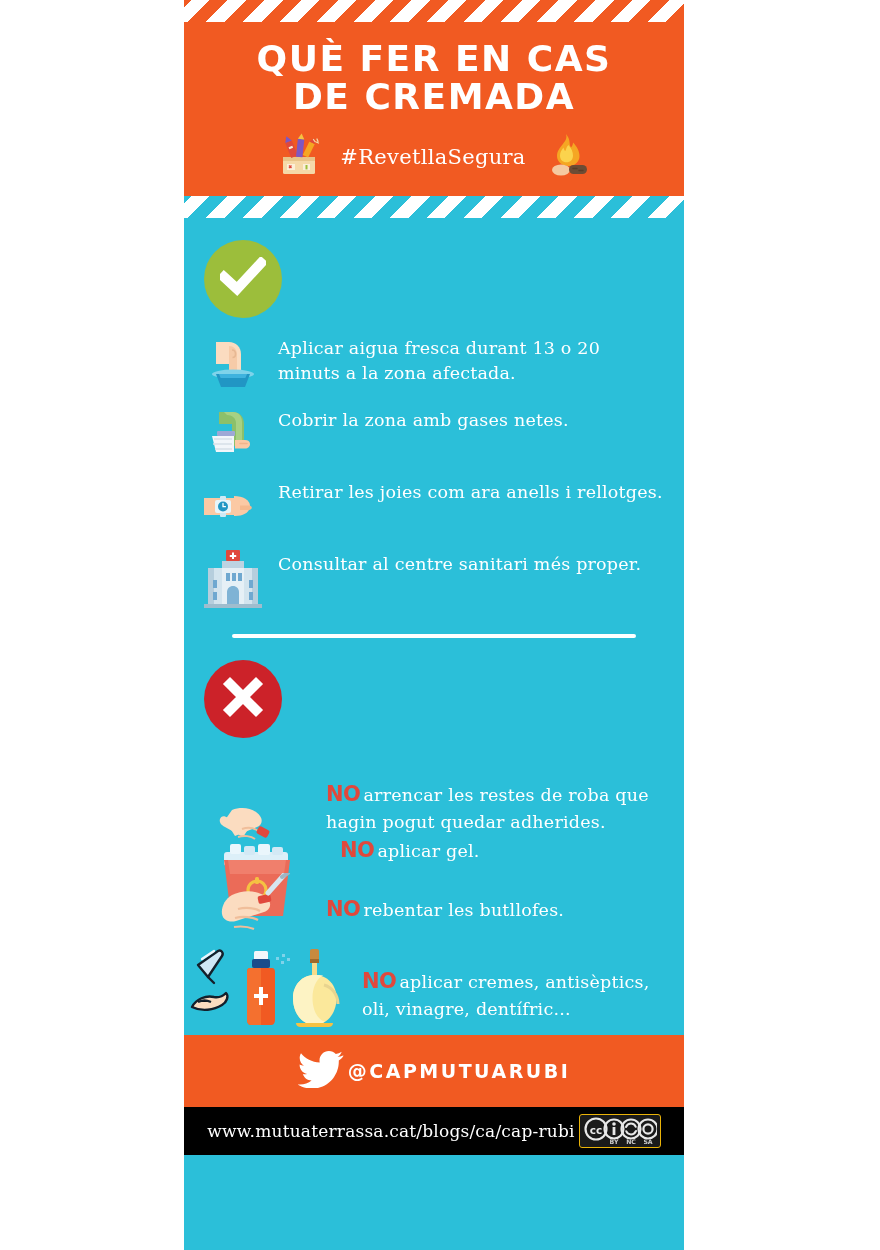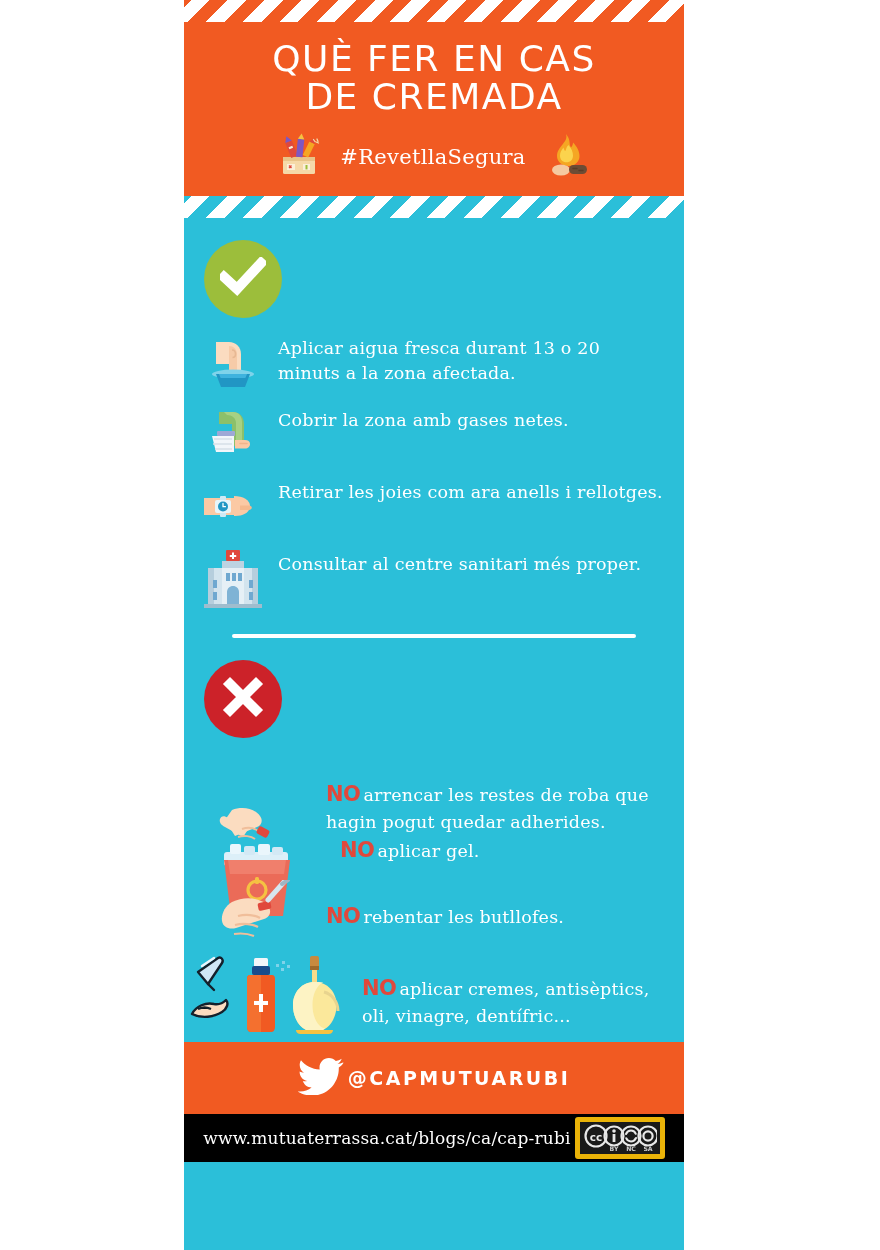--- a/index.html
+++ b/index.html
@@ -29,21 +29,21 @@
 
   
   .header {
     background: #F15A22;
     padding: 18px 22px 14px;
     text-align: center;
   }
   .title {
     color: #ffffff;
     font-family: "DejaVu Sans", sans-serif;
-    font-weight: normal;
+    font-weight: bold;
     font-size: 36px;
     line-height: 1.06;
     letter-spacing: 1.5px;
   }
   .hashtag-row {
     display: flex; align-items: center; justify-content: center;
     gap: 18px; margin-top: 16px;
   }
   .hashtag {
     color: #ffffff;
@@ -121,21 +121,21 @@
     gap: 4px;
   }
   .url-text {
     color: #ffffff;
     font-family: "DejaVu Serif", serif;
     font-size: 17px;
     letter-spacing: 0.2px;
   }
   .cc-badge {
     display: flex; align-items: center;
-    background: #1a1a1a; border: 5px solid #eab308; border-radius: 3px;
+    background: #1a1a1a; border: 1px solid #eab308; border-radius: 3px;
     padding: 2px 3px;
   }
 </style>
 </head>
 <body>
 
 <div class="page">
   <div class="poster">
 
     <div class="tape tape-orange"></div>
@@ -298,21 +298,21 @@
               <path d="M26 78h58l-2 14H28z" fill="#F07F6C"></path>
               <circle cx="55" cy="108" r="9" fill="none" stroke="#F5C242" stroke-width="3.2"></circle>
               <rect x="53" y="95" width="4" height="7" rx="1.5" fill="#F5C242"></rect>
             </svg>
           </span>
           <span class="item-text" style="padding-top:28px;">
             <span class="no-word">NO</span><span>arrencar les restes de roba que hagin pogut quedar adherides.</span>
           </span>
         </div>
 
-        <div class="item" style="margin-top:-66px; margin-bottom:14px;gap:28px;">
+        <div class="item" style="margin-top:-66px; margin-bottom:7px;gap:28px;">
           <span class="item-icon" style="height:24px;"></span>
           <span class="item-text" style="padding-top:0;">
             <span class="no-word">NO</span><span>aplicar gel.</span>
           </span>
         </div>
 
         <div class="item" style="margin-bottom:2px;">
           <span class="item-icon" style="height:70px;">
             <svg width="110" height="70" viewBox="0 0 110 70">
               <path d="M30 22c12-6 28-5 36 4 4 5 2 11-4 13l-28 9c-7 2-13-1-14-7-1-7 3-15 10-19z" fill="#FBDCC0"></path>

